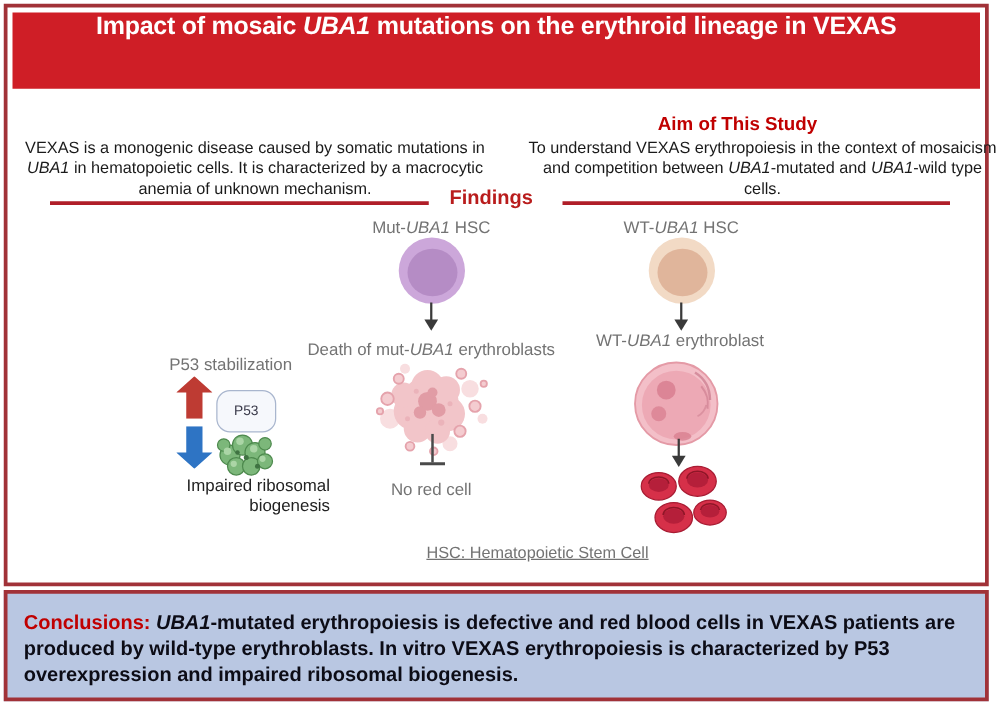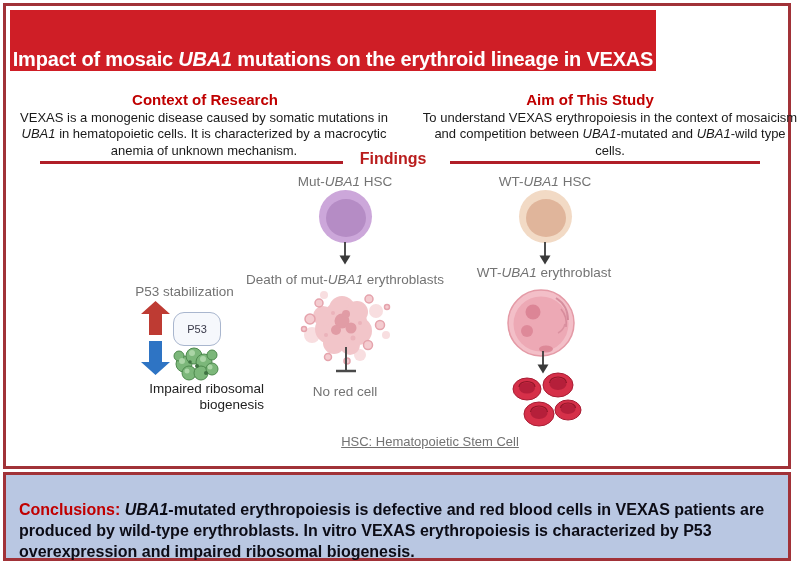--- a/index.html
+++ b/index.html
@@ -5,22 +5,22 @@
   html,body{margin:0;padding:0;background:#ffffff;}
   .figure{
     position:relative;width:800px;height:564px;background:#ffffff;
     font-family:"Liberation Sans",sans-serif;overflow:hidden;
   }
   .main-box{
     position:absolute;left:3px;top:3px;width:788px;height:466px;
     border:3px solid #A13238;background:#ffffff;box-sizing:border-box;
   }
   .banner{
-    position:absolute;left:10px;top:10px;width:646px;height:61px;
-    background:#CF1E26;color:#ffffff;display:flex;align-items:flex-end;justify-content:center;
+    position:absolute;left:10px;top:10px;width:774px;height:61px;
+    background:#CF1E26;color:#ffffff;display:flex;align-items:flex-start;justify-content:center;
     font-size:20px;font-weight:bold;letter-spacing:-0.2px;white-space:nowrap;
   }
   .col-heading{
     position:absolute;color:#C00000;font-weight:bold;font-size:15px;text-align:center;
   }
   .col-body{
     position:absolute;color:#1a1a1a;font-size:13px;line-height:1.25;text-align:center;
   }
   .findings-heading{
     position:absolute;left:345px;top:150px;width:96px;text-align:center;
@@ -38,38 +38,37 @@
   .cell-wt .nucleus{left:7px;top:9px;width:40px;height:38px;background:#E0B59B;}
   .svg-abs{position:absolute;}
   .p53-pill{
     position:absolute;left:173px;top:312px;width:48px;height:34px;border-radius:11px;
     border:1.5px solid #A9B6CE;background:#F6F8FC;box-sizing:border-box;
     display:flex;align-items:center;justify-content:center;font-size:11px;color:#3a3a4a;
   }
   .impaired-label{position:absolute;left:124px;top:381px;width:140px;color:#222;font-size:13.5px;line-height:1.2;text-align:right;}
   .conclusions{
     position:absolute;left:3px;top:472px;width:788px;height:89px;box-sizing:border-box;
-    background:#B9C7E2;border:3px solid #A13238;padding:24px 13px;
+    background:#B9C7E2;border:3px solid #A13238;padding:13px 13px;
     font-size:16px;font-weight:bold;color:#0c0c16;line-height:1.32;
   }
   .conc-label{color:#C00000;}
   i{font-style:italic;}
 </style>
 </head>
 <body>
 
 <div class="figure">
 
   <div class="main-box"></div>
 
   <div class="banner">
     <span><span>Impact of mosaic </span><i>UBA1</i><span> mutations on the erythroid lineage in VEXAS</span></span>
   </div>
 
-  <div class="col-heading" style="left:25px;top:91px;width:360px;">Context of Research</div>
   <div class="col-body" style="left:15px;top:110px;width:378px;">
     <span>VEXAS is a monogenic disease caused by somatic mutations in </span><i>UBA1</i><span> in hematopoietic cells. It is characterized by a macrocytic anemia of unknown mechanism.</span>
   </div>
 
   <div class="col-heading" style="left:405px;top:91px;width:370px;">Aim of This Study</div>
   <div class="col-body" style="left:398px;top:110px;width:384px;margin-left:20px;">
     <span>To understand VEXAS erythropoiesis in the context of mosaicism and competition between </span><i>UBA1</i><span>-mutated and </span><i>UBA1</i><span>-wild type cells.</span>
   </div>
 
   <div class="red-line line-left"></div>

